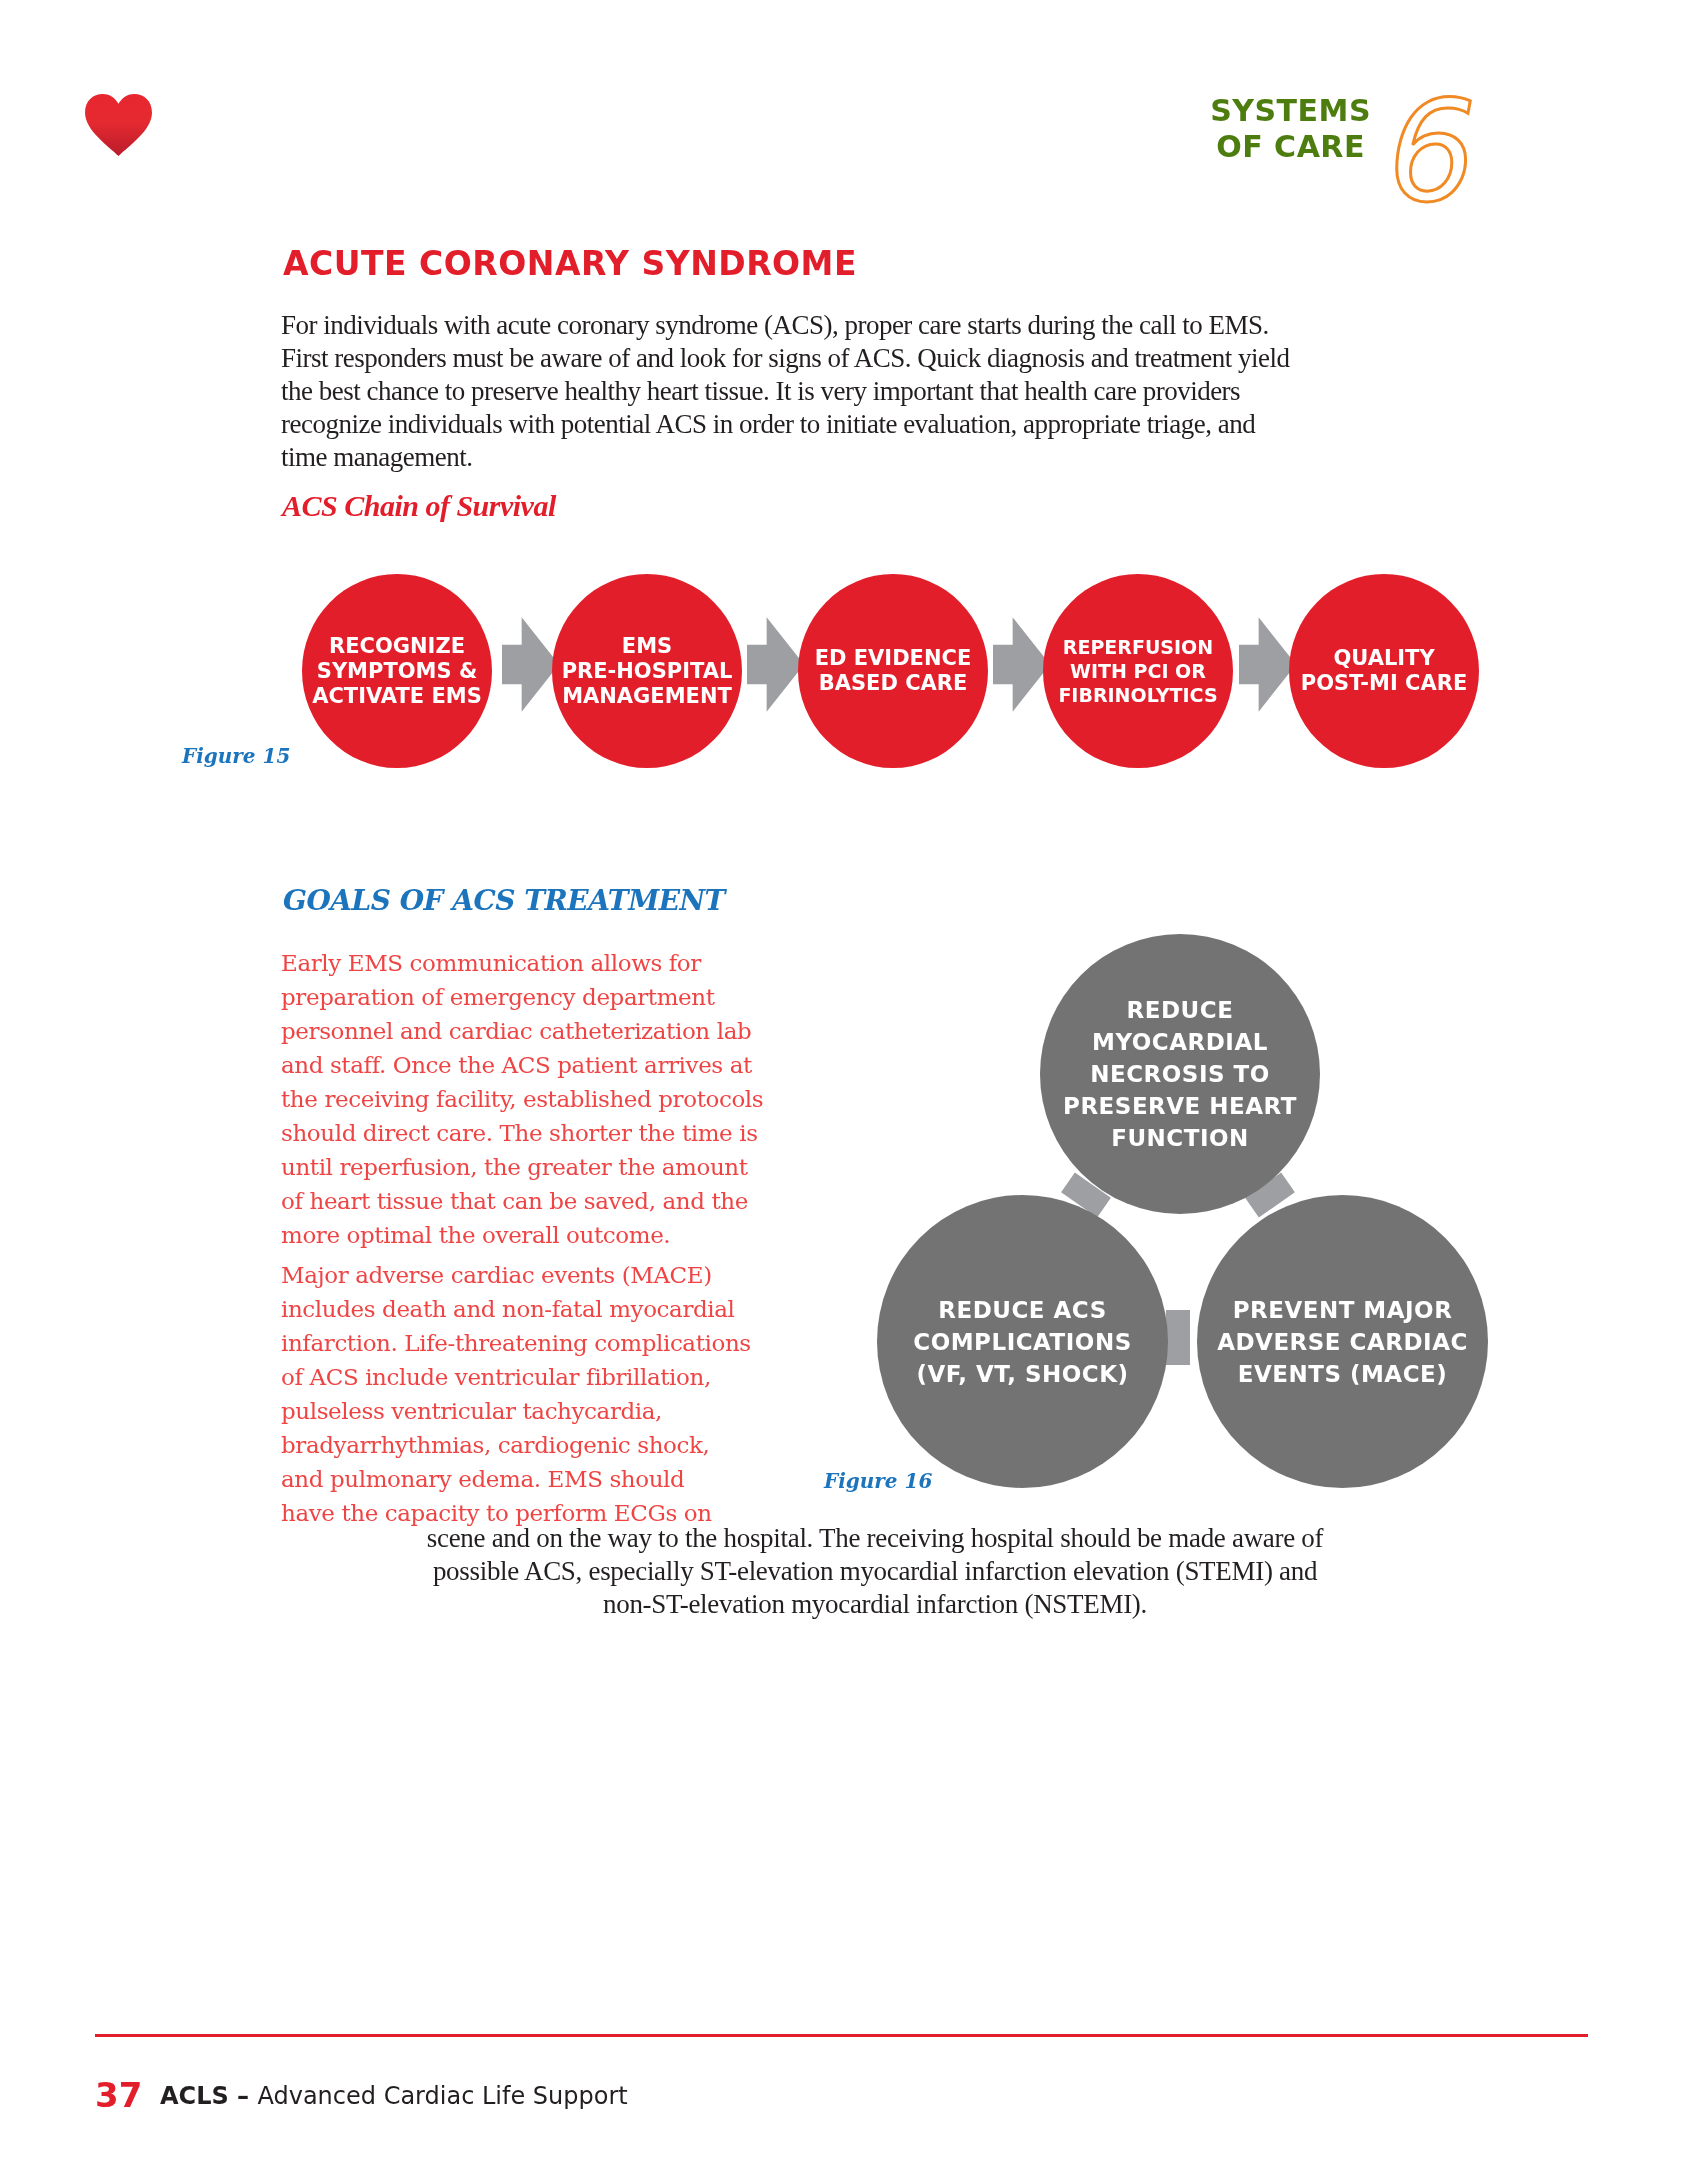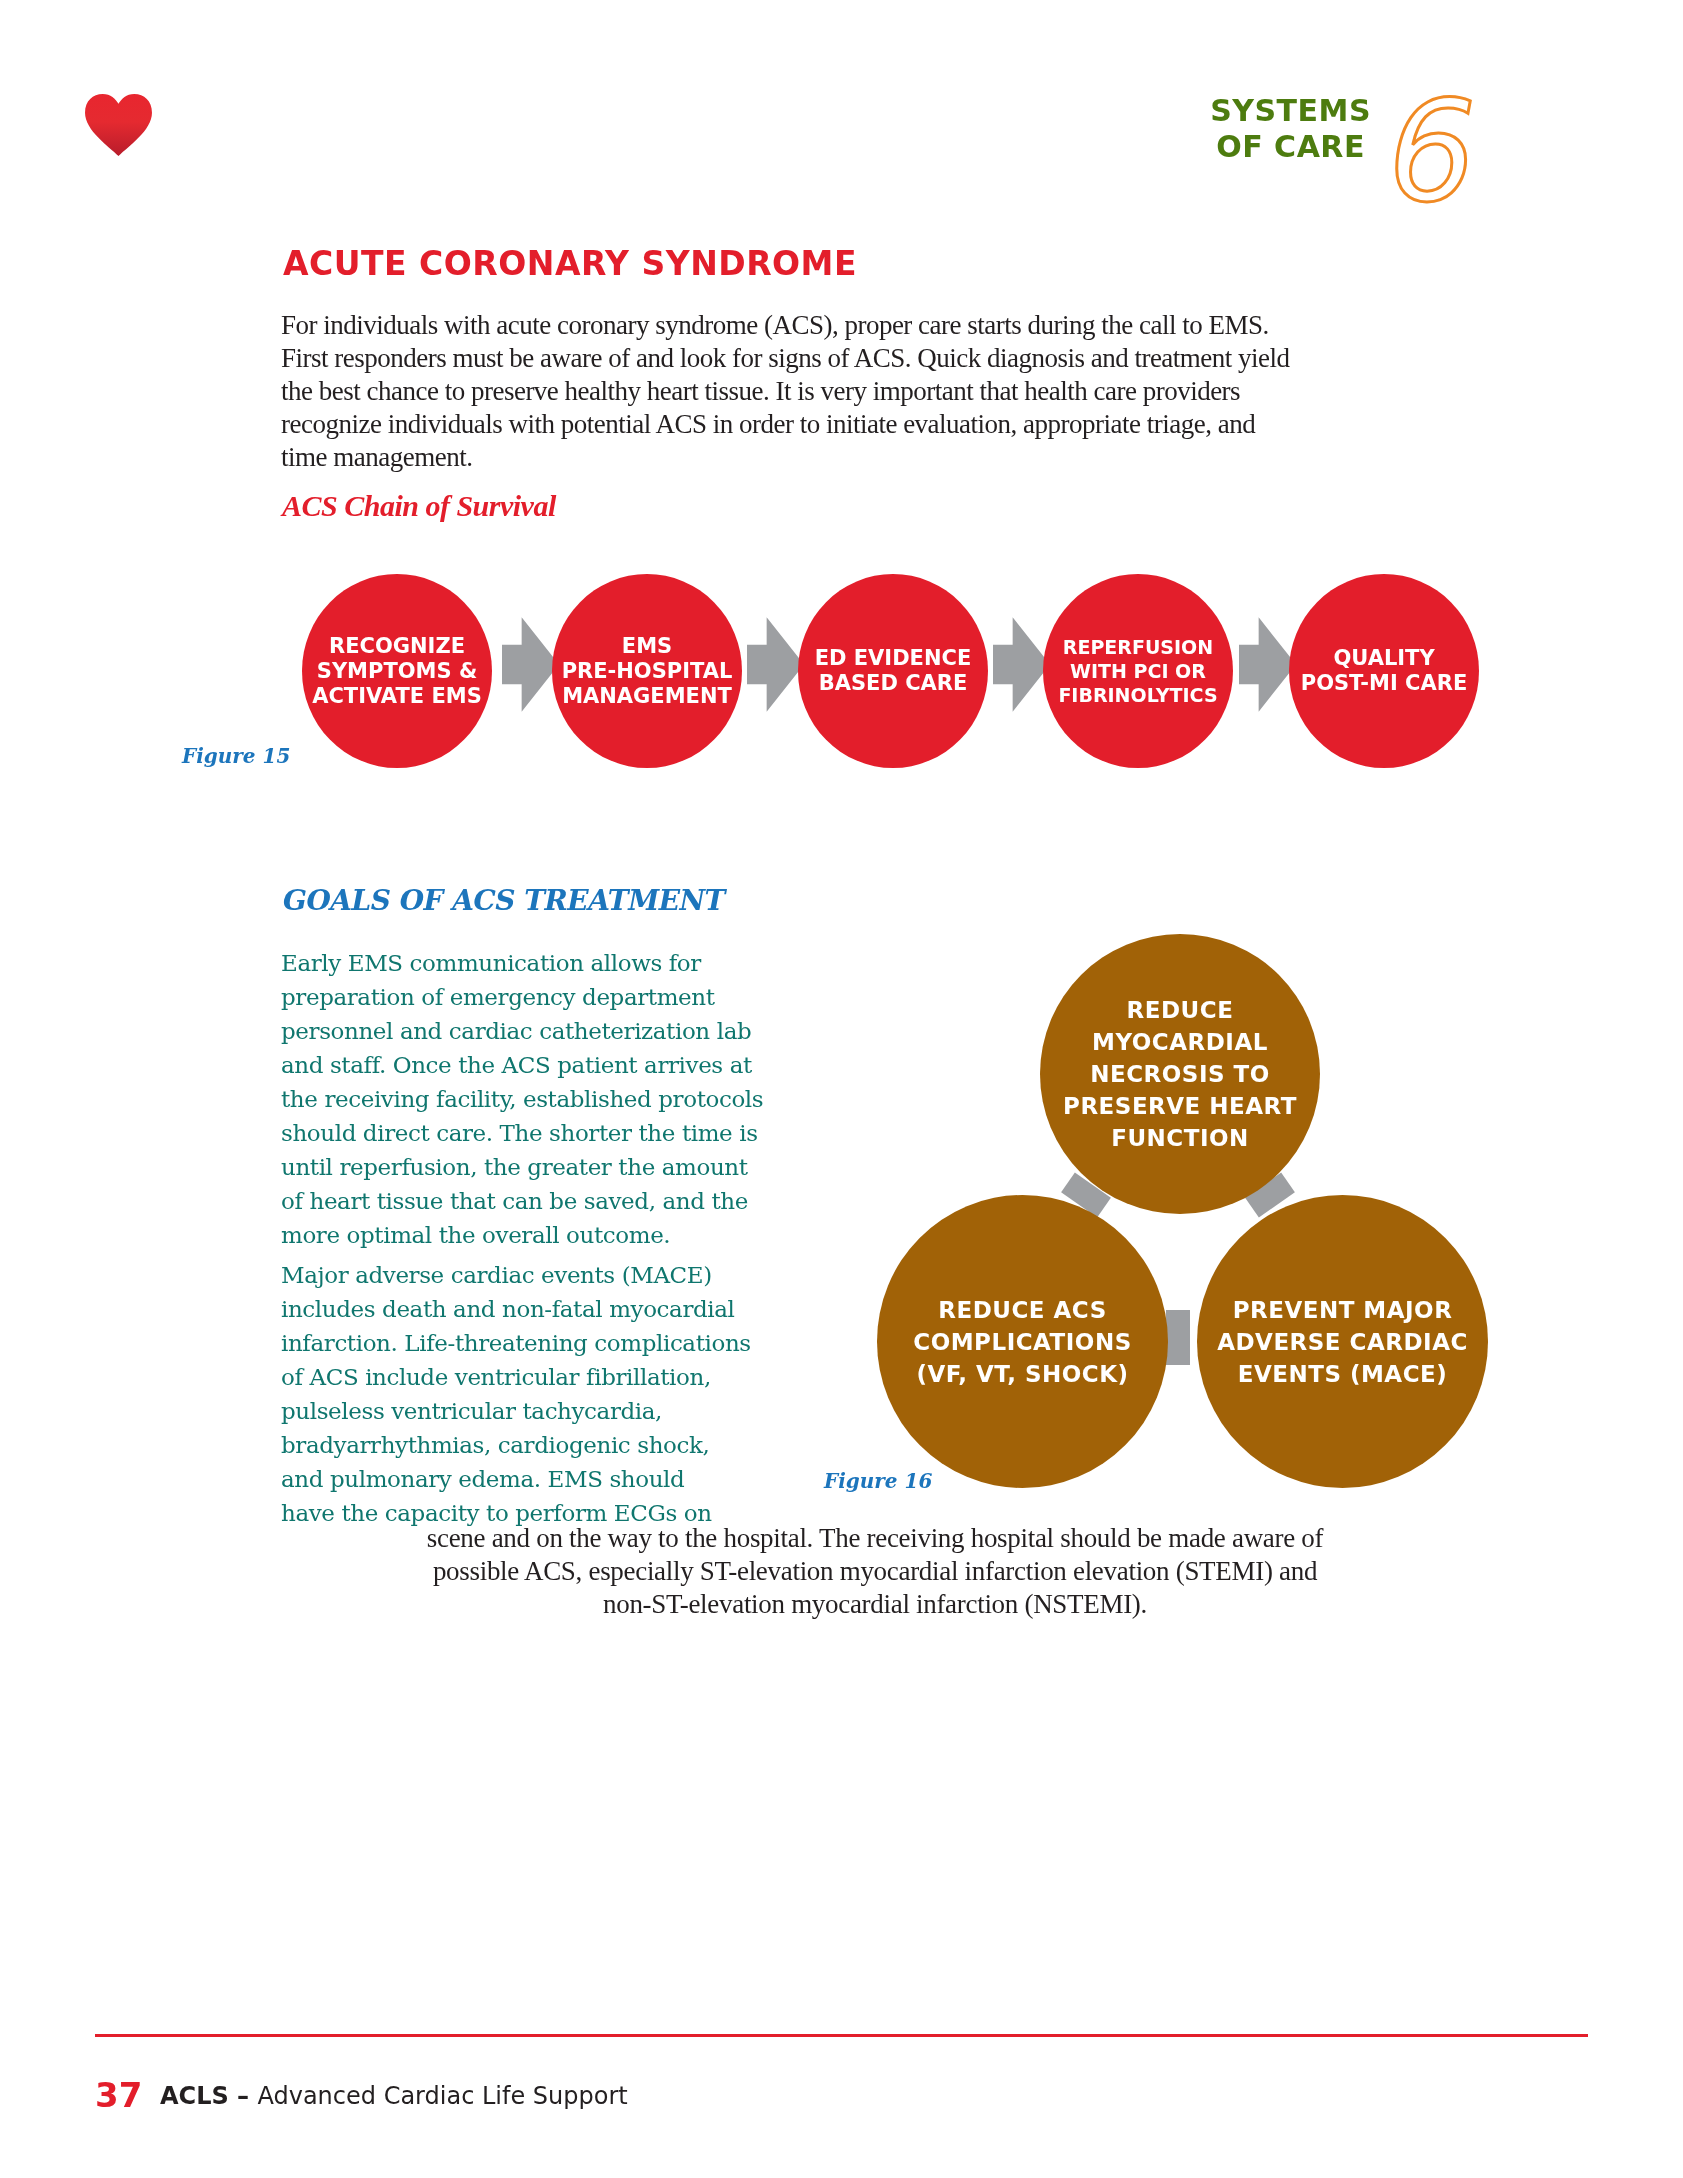--- a/index.html
+++ b/index.html
@@ -19,27 +19,27 @@
 
   
   .chain { left: 0; top: 564px; width: 1683px; height: 208px; }
   .red-circle { position: absolute; width: 190px; height: 194px; border-radius: 50%; background: #e31e2b; display: flex; align-items: center; justify-content: center; text-align: center; }
   .red-circle span { font-family: "DejaVu Sans", sans-serif; font-weight: bold; color: #fff; font-size: 21px; line-height: 25px; }
   .red-circle span.small { font-size: 19px; line-height: 24px; }
   .chev { position: absolute; width: 57px; height: 95px; }
   .fig-label { font-family: "DejaVu Serif", serif; font-style: italic; font-weight: bold; color: #1c75bc; font-size: 20px; }
 
   .h2 { left: 283px; top: 884px; font-family: "DejaVu Serif", serif; font-style: italic; font-weight: bold; font-size: 28px; color: #1c75bc; letter-spacing: -0.5px; }
-  .body2 { left: 281px; top: 946px; width: 574px; font-family: "DejaVu Serif", serif; font-size: 23px; line-height: 34px; letter-spacing: -0.4px; color: #0f766e; }
+  .body2 { left: 281px; top: 946px; width: 574px; font-family: "DejaVu Serif", serif; font-size: 23px; line-height: 34px; letter-spacing: -0.4px; color: #ef4444; }
   .body2 p { margin: 0 0 6px 0; }
   .body3 { left: 281px; top: 1522px; width: 1188px; font-family: "Liberation Serif", serif; font-size: 27px; line-height: 33px; letter-spacing: -0.3px; color: #231f20; }
   .body3 p { margin: 0; text-align: center; }
 
   
-  .blue-circle { position: absolute; border-radius: 50%; background: #a16207; display: flex; align-items: center; justify-content: center; text-align: center; }
+  .blue-circle { position: absolute; border-radius: 50%; background: #737373; display: flex; align-items: center; justify-content: center; text-align: center; }
   .blue-circle span { font-family: "DejaVu Sans", sans-serif; font-weight: bold; color: #fff; font-size: 23px; line-height: 32px; letter-spacing: 0.5px; }
   .connector { position: absolute; background: #9d9fa2; }
 
   
   .footer-rule { left: 95px; top: 2034px; width: 1493px; height: 3px; background: #e31e2b; }
   .footer { left: 95px; top: 2075px; font-family: "DejaVu Sans", sans-serif; font-size: 24px; color: #231f20; white-space: nowrap; }
   .footer .pnum { color: #e31e2b; font-weight: bold; font-size: 34px; margin-right: 10px; vertical-align: -3px; }
   .footer .acro { font-weight: bold; }
 </style>
 </head>

